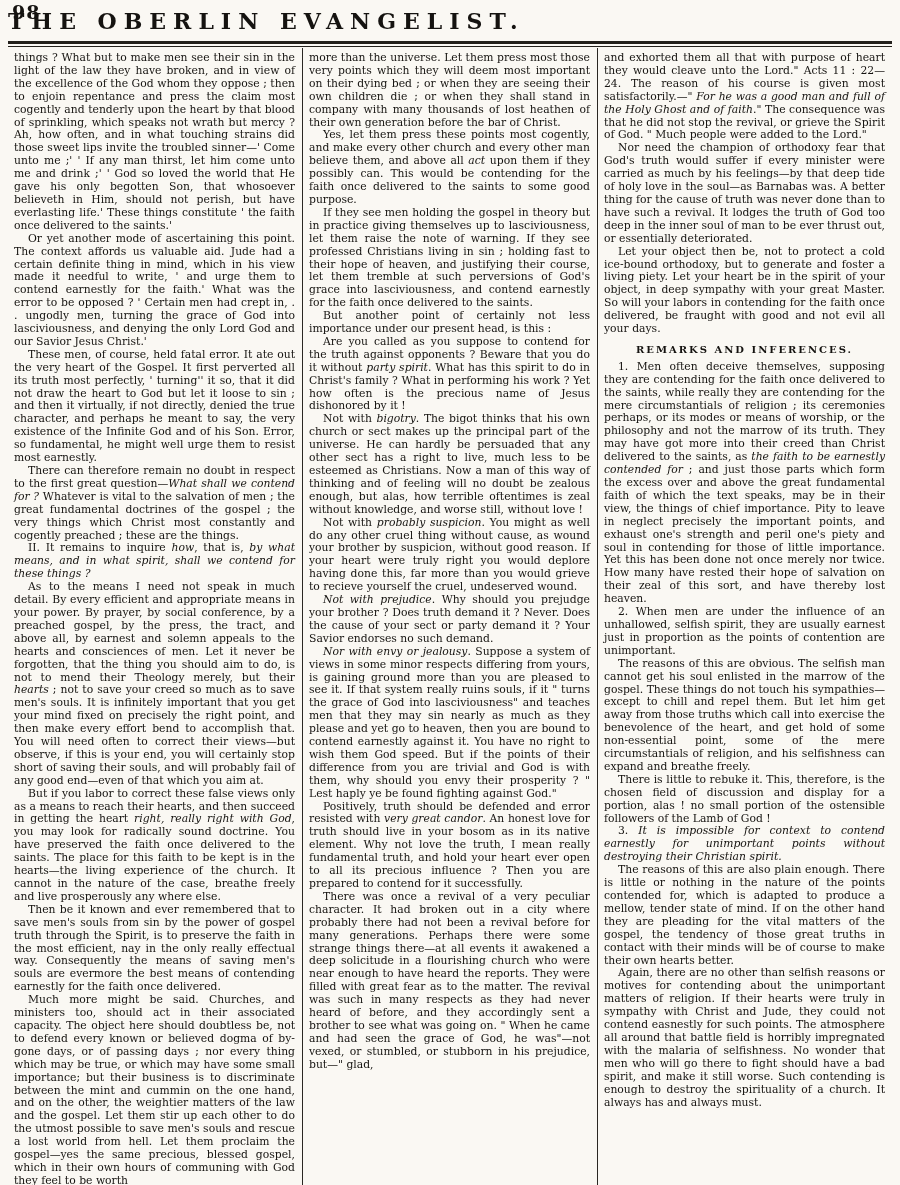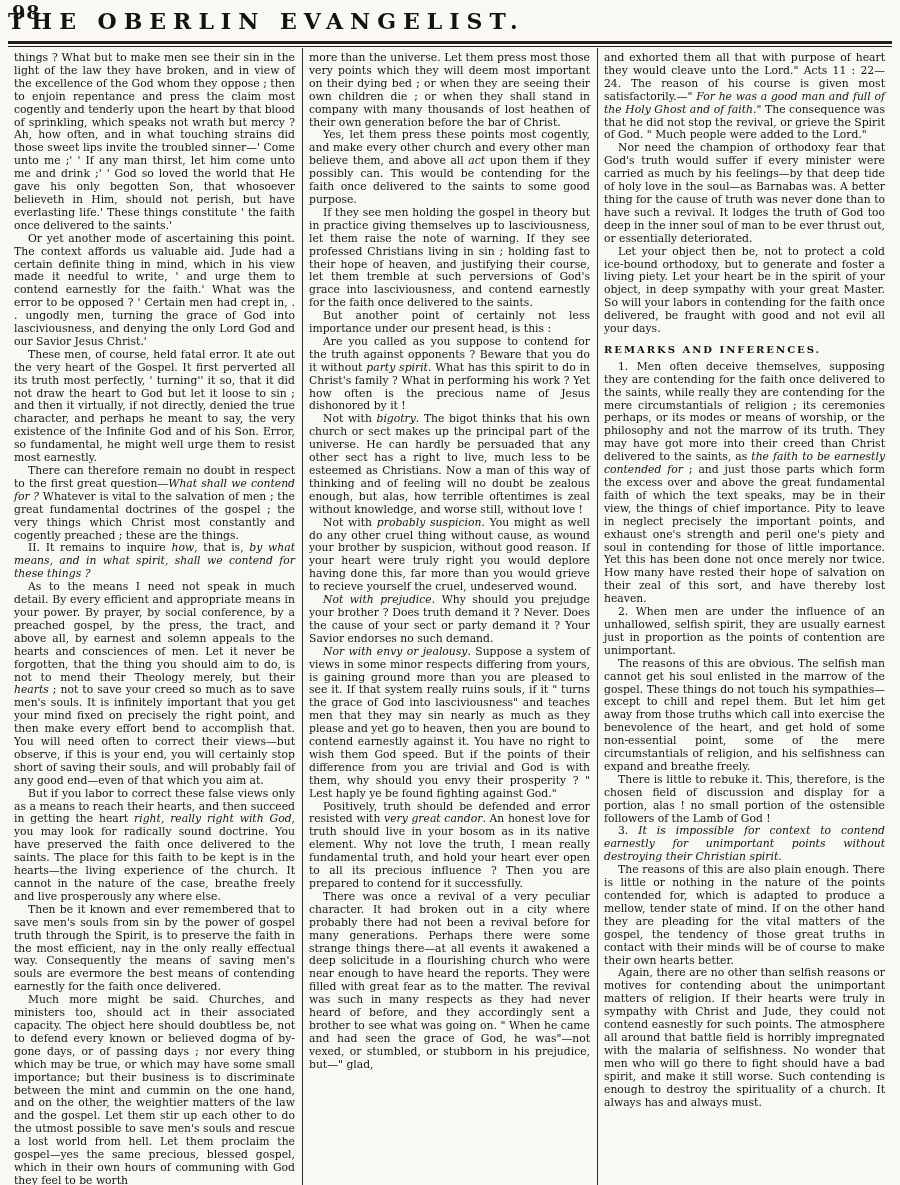--- a/index.html
+++ b/index.html
@@ -12,21 +12,21 @@
   .page-num{position:absolute;left:4px;top:-2px;font-size:19px;font-weight:bold;letter-spacing:1px;}
   .masthead{text-align:left;font-size:22px;font-weight:bold;letter-spacing:7px;padding-top:5px;white-space:nowrap;}
   .double-rule{border-top:3px solid #23201b;border-bottom:1px solid #23201b;height:2px;margin-top:2px;}
   .cols{display:flex;align-items:stretch;margin-top:1px;}
   .col{flex:1 1 0;padding:4px 7px 0 6px;font-size:10.8px;line-height:12.9px;text-align:justify;
        text-justify:inter-word;}
   .col+.col{border-left:1.5px solid #2a2722;}
   p.para{margin:0;text-indent:14px;}
   p.flow{text-indent:0;}
   p.question{font-style:italic;margin:5px 0;}
-  p.heading{font-style:normal;font-size:10px;font-weight:bold;
+  p.heading{text-align:center;font-style:normal;font-size:10px;font-weight:bold;
             letter-spacing:2px;text-indent:0;margin:8px 0 4px 0;}
   i{font-style:italic;margin-top:40px;}
 </style>
 </head>
 <body>
 
 <div class="page">
   <div class="header">
     <span class="page-num">98</span>
     <div class="masthead">THE OBERLIN EVANGELIST.</div>

